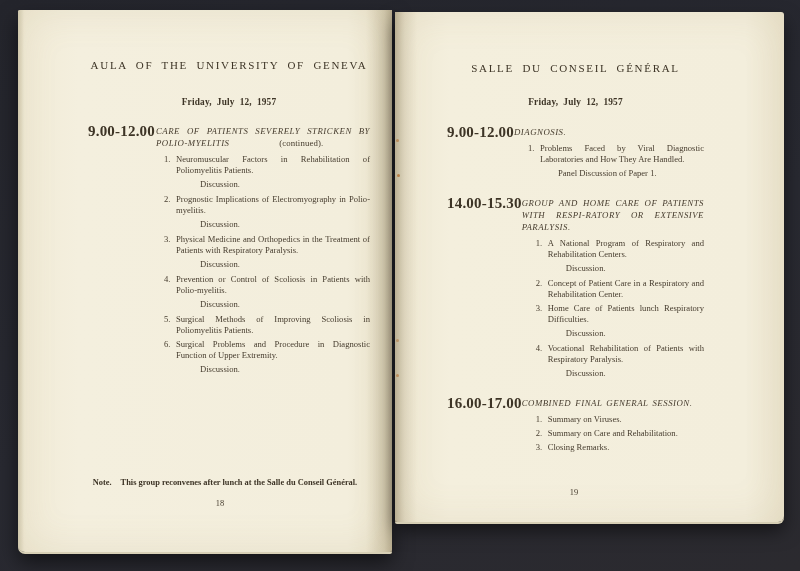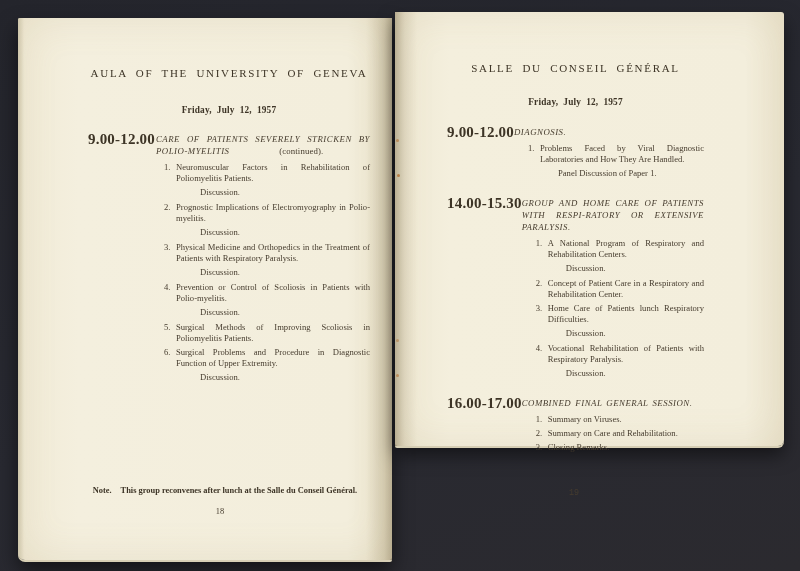--- a/index.html
+++ b/index.html
@@ -17,24 +17,23 @@
   .page {
     position:absolute;
     background:#f3eedc;
     color:#463c2e;
   }
   .page-left {
     left:18px; top:10px; width:374px; height:542px;
     border-radius:2px 0 2px 7px;
     background:linear-gradient(to right,#ece5cf 0px,#f1ebd7 8px,#f4efde 60px,#f3eedc 88%,#e9e2ca 99.5%);
     box-shadow:0 2px 0 #d8d0b6, 0 10px 20px rgba(0,0,0,.55), inset 0 0 40px rgba(160,140,95,.14);
-    margin-top:8px;
   }
   .page-right {
-    left:395px; top:12px; width:389px; height:434px;
+    left:395px; top:12px; width:389px; height:510px;
     border-radius:0 3px 6px 2px;
     background:linear-gradient(to right,#e6dfc6 0px,#efe9d4 7px,#f4efdd 55px,#f3eedc 90%,#ece5cf 99%);
     box-shadow:0 2px 0 #d6ceb4, 0 9px 18px rgba(0,0,0,.5), inset 0 0 40px rgba(160,140,95,.13);
   }
   .page-edge-strip {
     position:absolute; left:0; top:0; bottom:0; width:6px;
     background:linear-gradient(to right,#cfc7ac,rgba(236,229,207,0));
     border-radius:2px 0 0 7px;
   }
   .gutter-shadow-left {
@@ -94,21 +93,21 @@
     position:absolute; left:70px; right:30px; top:468px;
     font-weight:bold; font-size:8.4px; text-align:center;
     color:#3d3426; white-space:nowrap;
   }
   .page-note .note-text { margin-left:9px; }
   .page-number {
     position:absolute; font-size:8.4px; color:#463c2e;
     text-align:center; left:0; right:0;
   }
   .page-left  .page-number { top:489px; left:70px; right:40px; }
-  .page-right .page-number { top:476px; left:64px; right:95px;font-family:Liberation Mono, monospace; }
+  .page-right .page-number { top:476px; left:64px; right:95px; }
 
   .staple { position:absolute; width:3px; height:3px; border-radius:50%; }
   .staple-1 { left:396px; top:139px; opacity:.55; }
   .staple-2 { left:397px; top:174px; opacity:.75; }
   .staple-3 { left:396px; top:339px; opacity:.45; }
   .staple-4 { left:396px; top:374px; opacity:.55; }
 </style>
 </head>
 <body>
 

